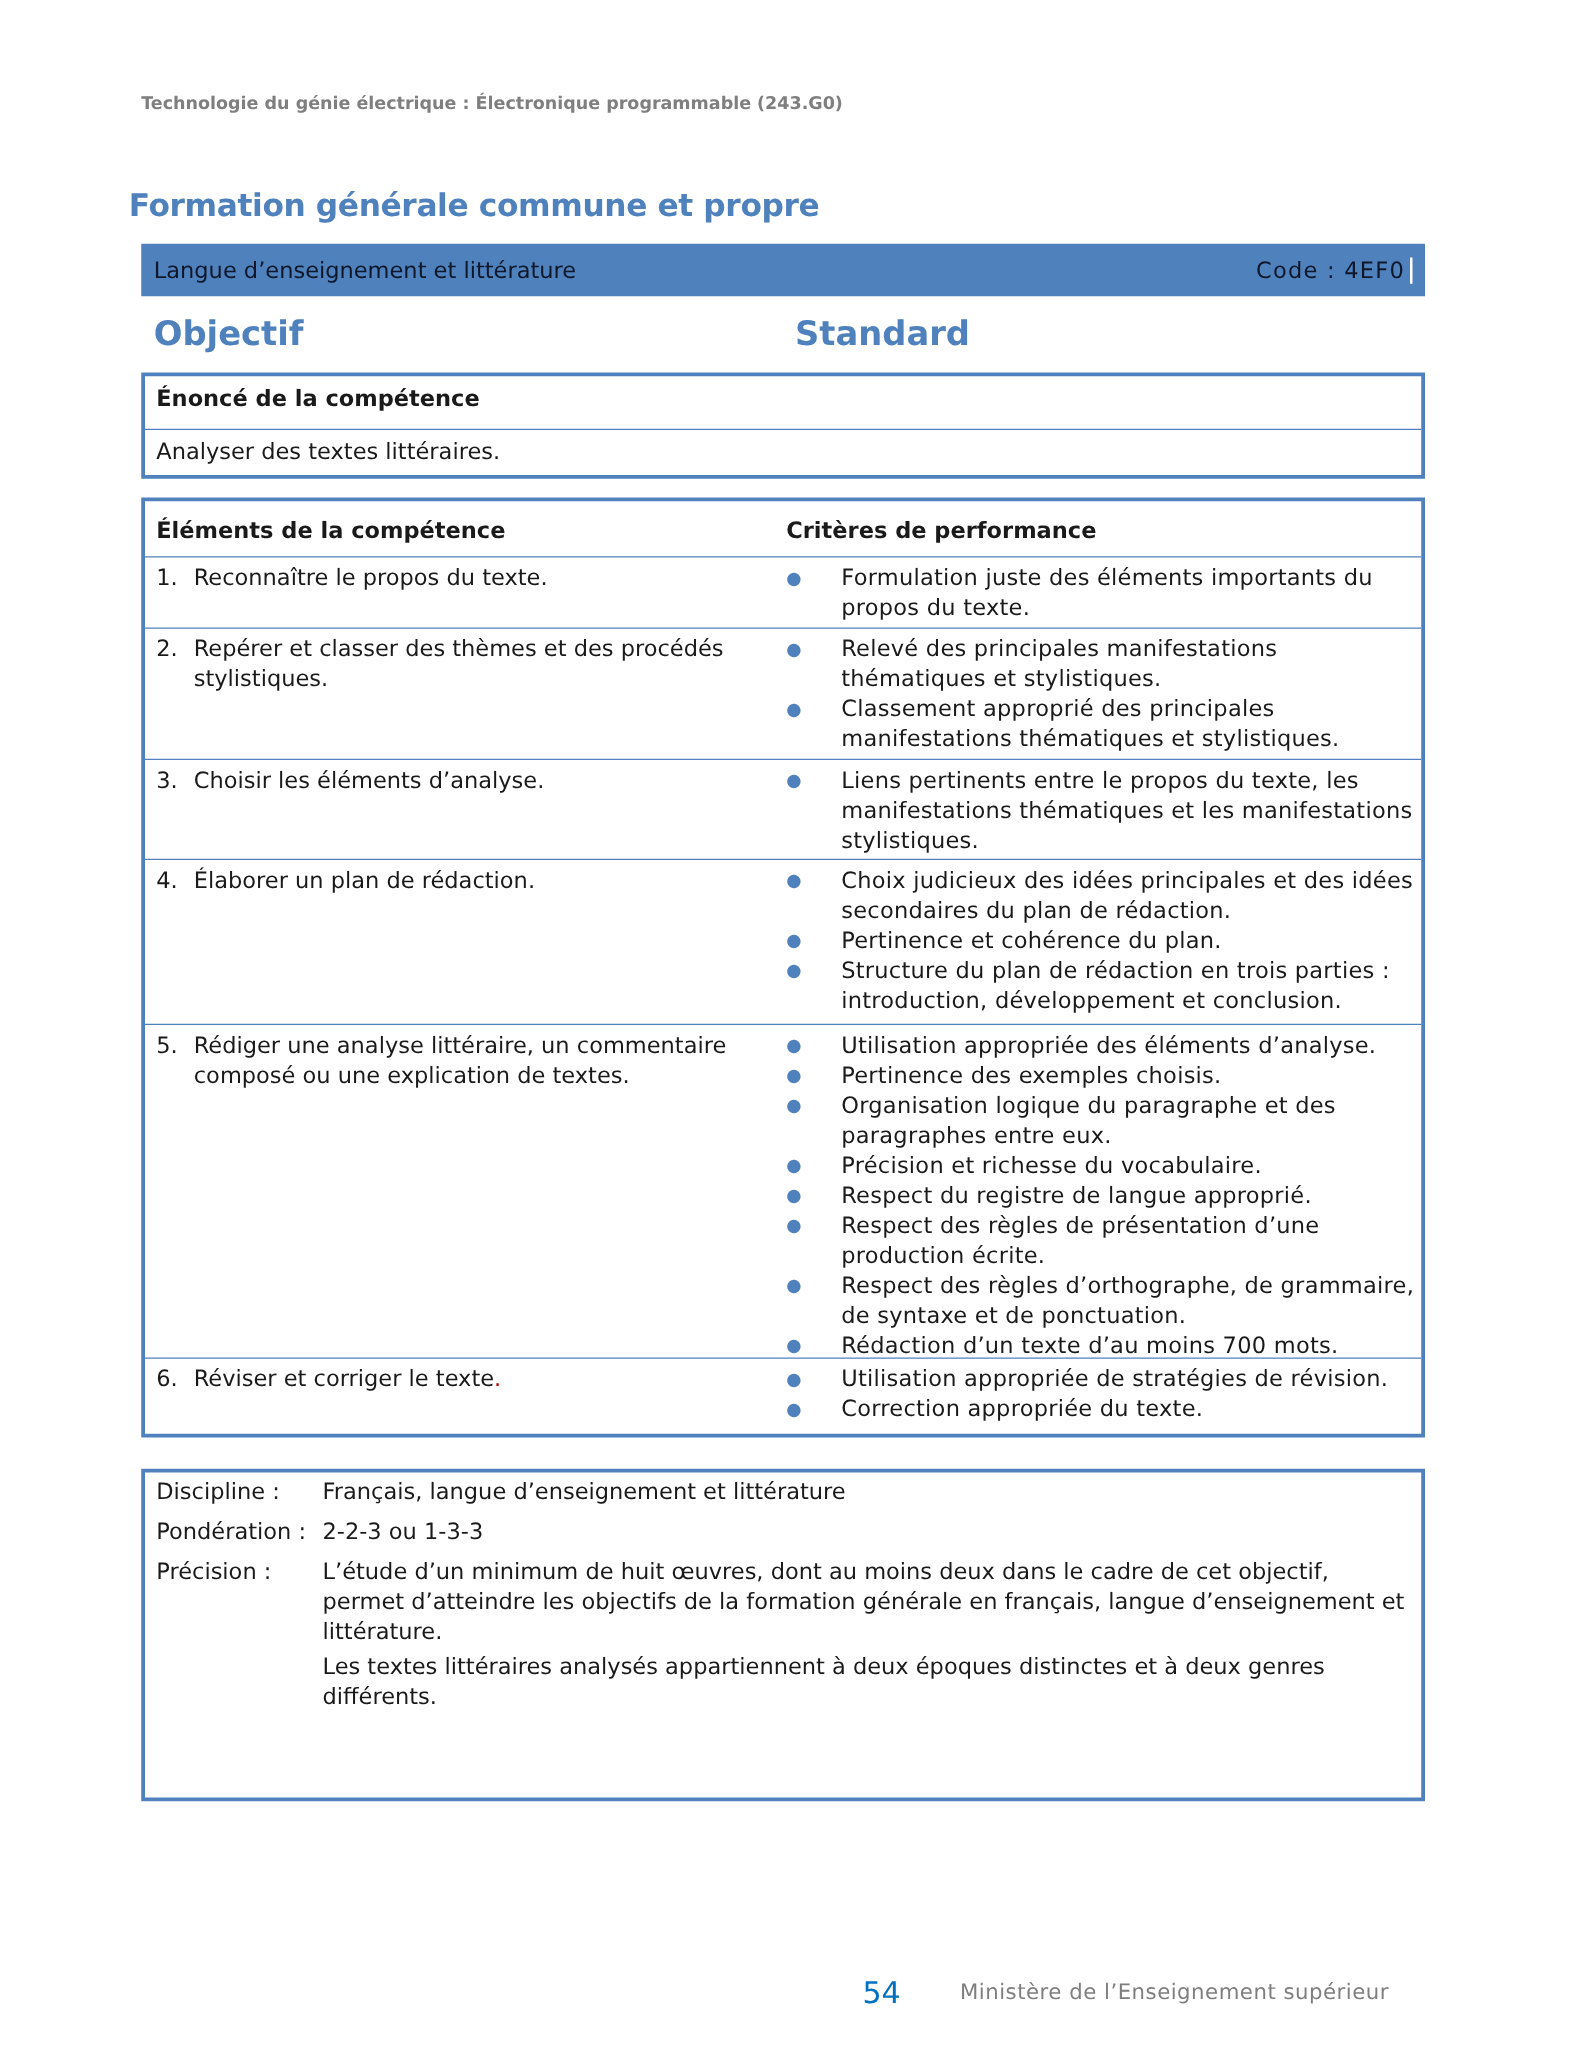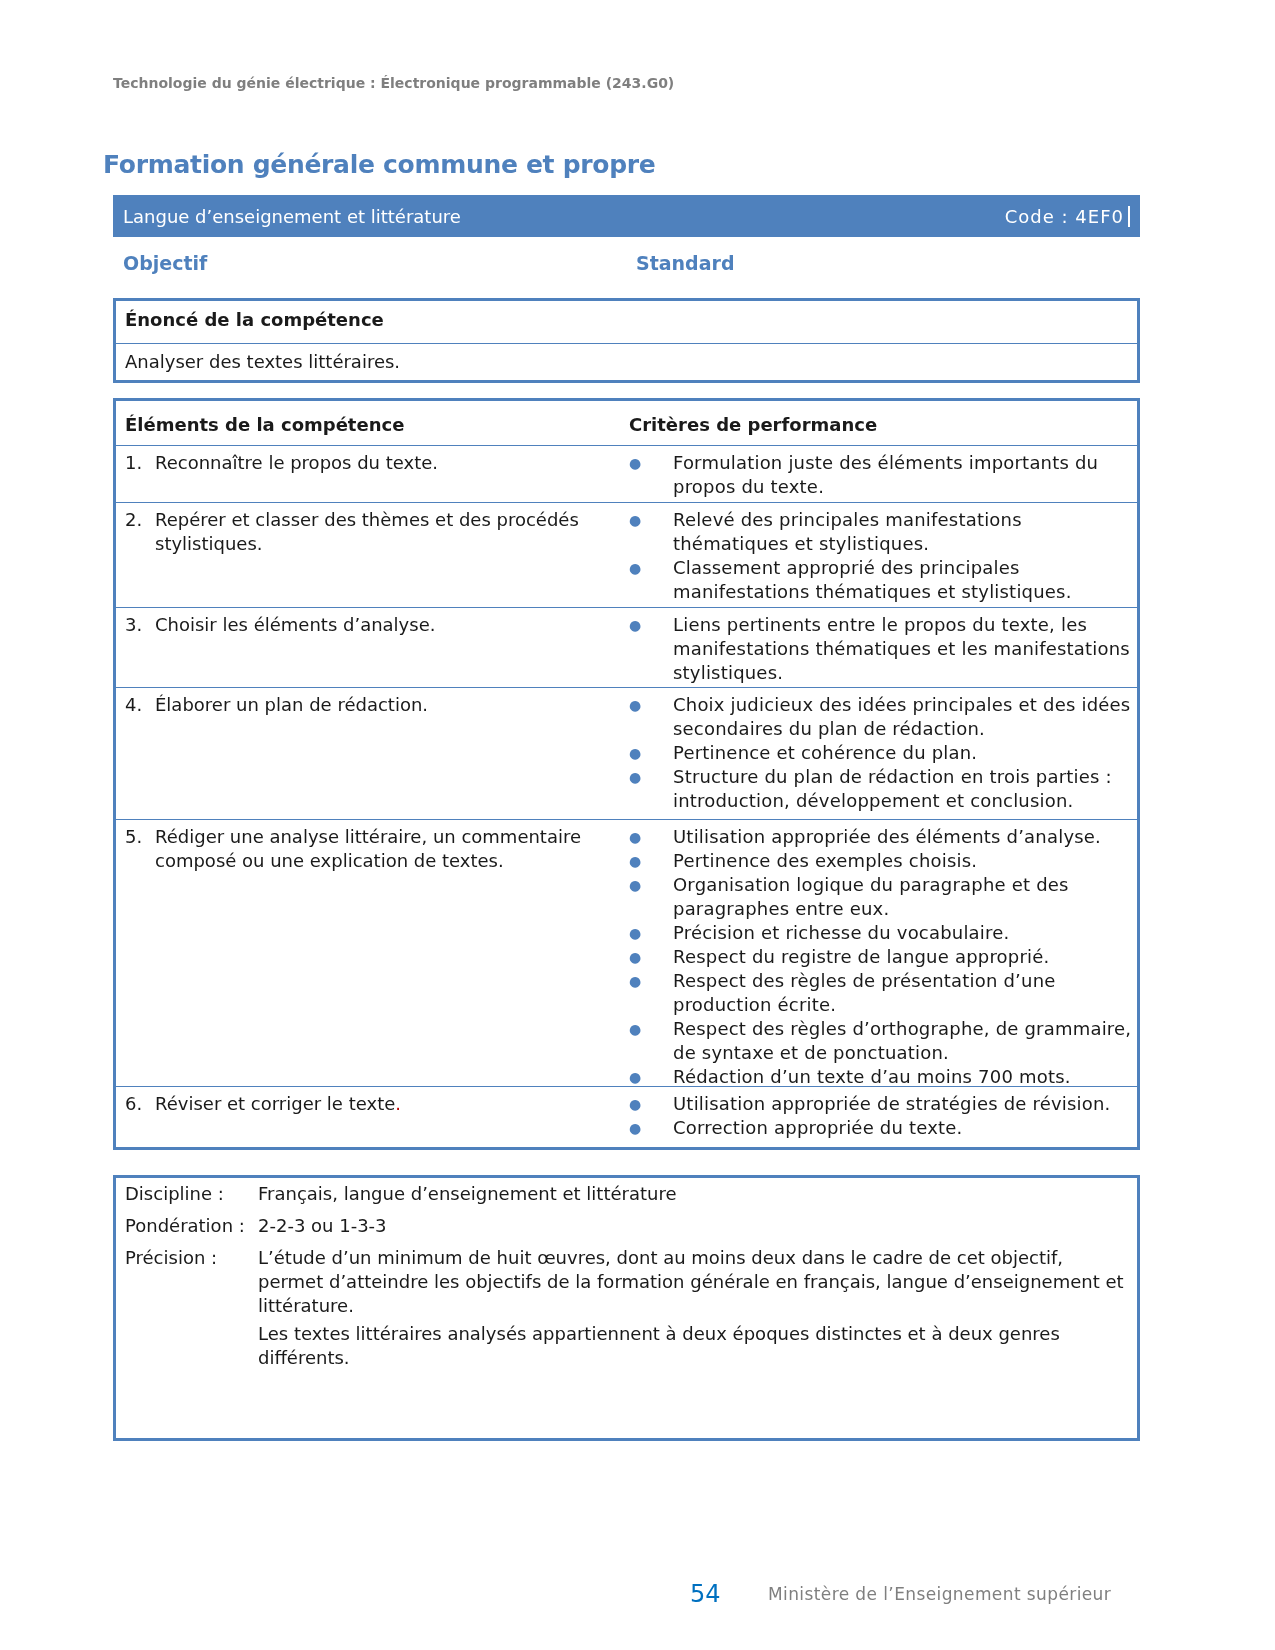--- a/index.html
+++ b/index.html
@@ -9,27 +9,27 @@
   .running-head {
     position: absolute; left: 113px; top: 75px;
     font-size: 14px; font-weight: bold; color: #7f7f7f;
   }
   .section-title {
     position: absolute; left: 103px; top: 150px;
     font-size: 25px; font-weight: bold; color: #4f81bd; letter-spacing: -0.3px;
   }
   .course-bar {
     position: absolute; left: 113px; top: 195px; width: 1027px; height: 42px;
-    background: #4f81bd; color: #ffffff;
+    background: #4f81bd; color: #0f172a;
     display: flex; align-items: center; justify-content: space-between;
     padding: 0 10px 0 10px; font-size: 18px;
   }
   .course-bar .code { letter-spacing: 1px; padding-right: 4px; border-right: 2px solid #ffffff; }
   .col-head {
-    position: absolute; top: 252px; font-size: 19px; font-weight: bold; color: #4f81bd;
+    position: absolute; top: 252px; font-size: 27px; font-weight: bold; color: #4f81bd;
   }
   .col-head.obj { left: 123px; }
   .col-head.std { left: 636px; }
 
   .box {
     position: absolute; left: 113px; width: 1027px;
     border: 3px solid #4f81bd;
   }
   .box .hdr {
     font-weight: bold; font-size: 18px; padding: 8px 9px;

